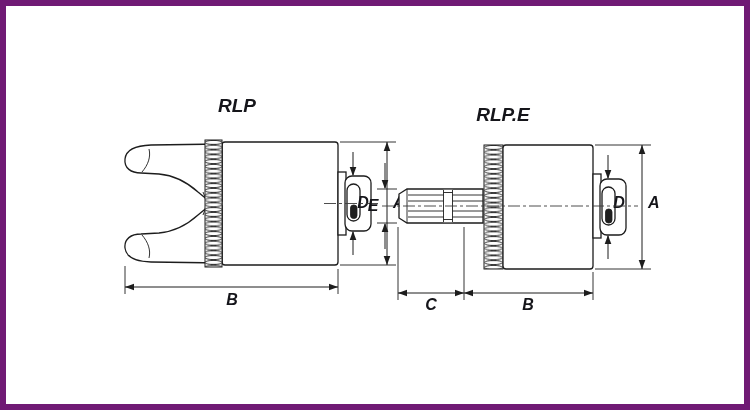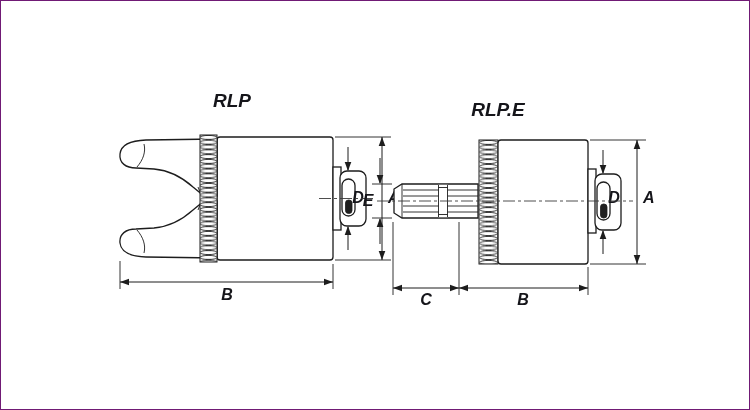--- a/index.html
+++ b/index.html
@@ -1,18 +1,18 @@
 <!DOCTYPE html>
 <html><head>
 <meta charset="utf-8">
 <style>
   html,body{margin:0;padding:0;background:#ffffff;}
   .canvas{
     width:750px;height:410px;background:#ffffff;position:relative;
-    border:1px solid #701a75;box-sizing:border-box;overflow:hidden;
+    border:6px solid #701a75;box-sizing:border-box;overflow:hidden;
     font-family:"Liberation Sans",sans-serif;
   }
   svg{display:block;}
   .outline{fill:#ffffff;stroke:#1d1d1d;stroke-width:1.3;}
   .thin{fill:none;stroke:#1d1d1d;stroke-width:1;}
   .detail{fill:none;stroke:#1d1d1d;stroke-width:0.9;}
   .dimline{fill:none;stroke:#1d1d1d;stroke-width:1;}
   .extline{fill:none;stroke:#1d1d1d;stroke-width:0.9;}
   .centerline{fill:none;stroke:#3a3a3a;stroke-width:0.9;stroke-dasharray:12 3 3 3;}
   .darkfill{fill:#1f1f1f;stroke:#1d1d1d;stroke-width:0.8;}

